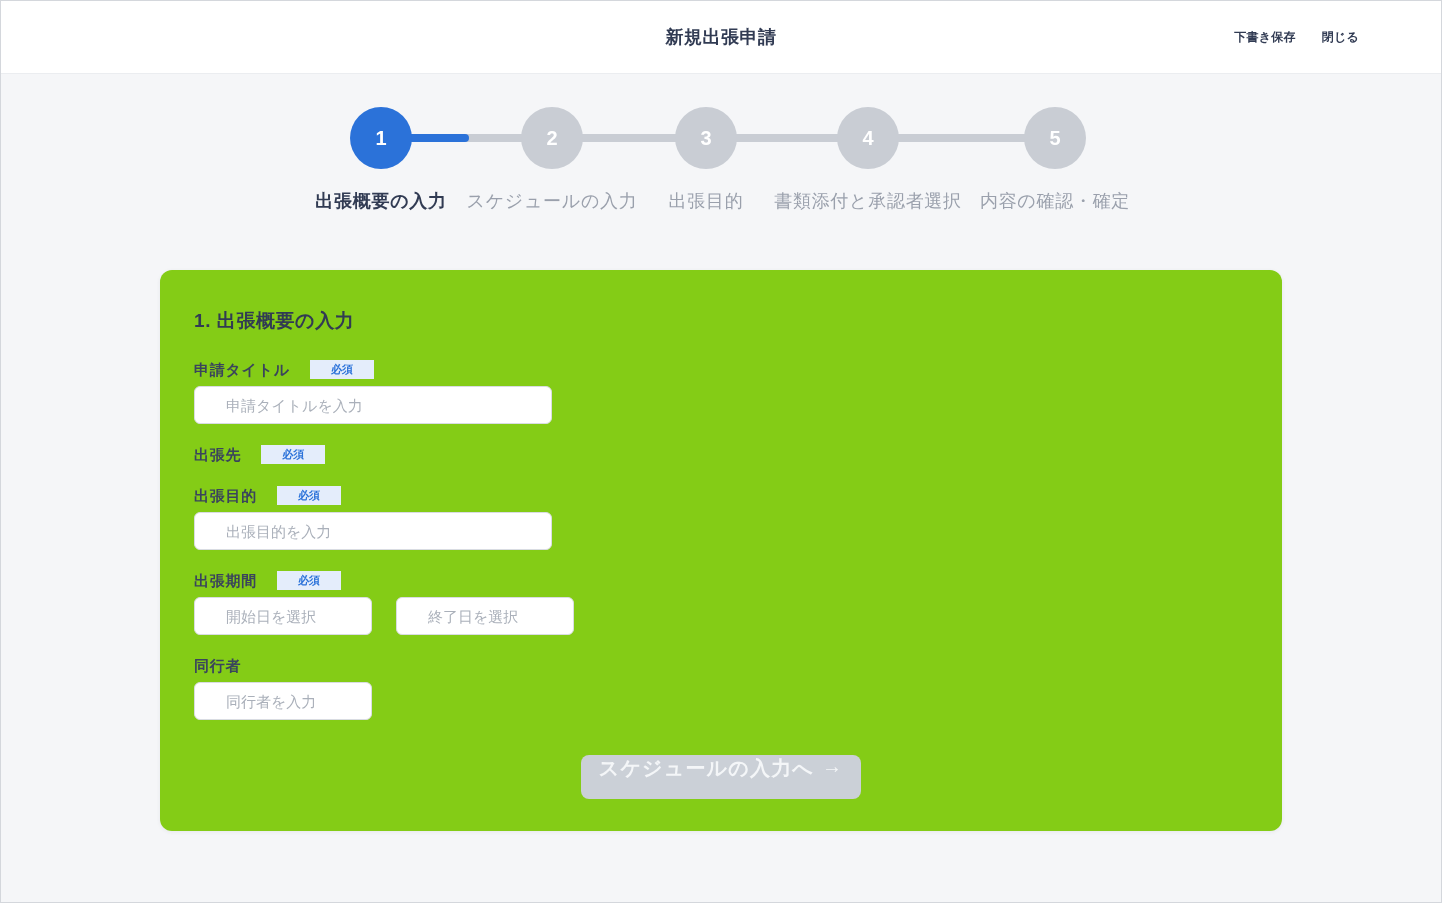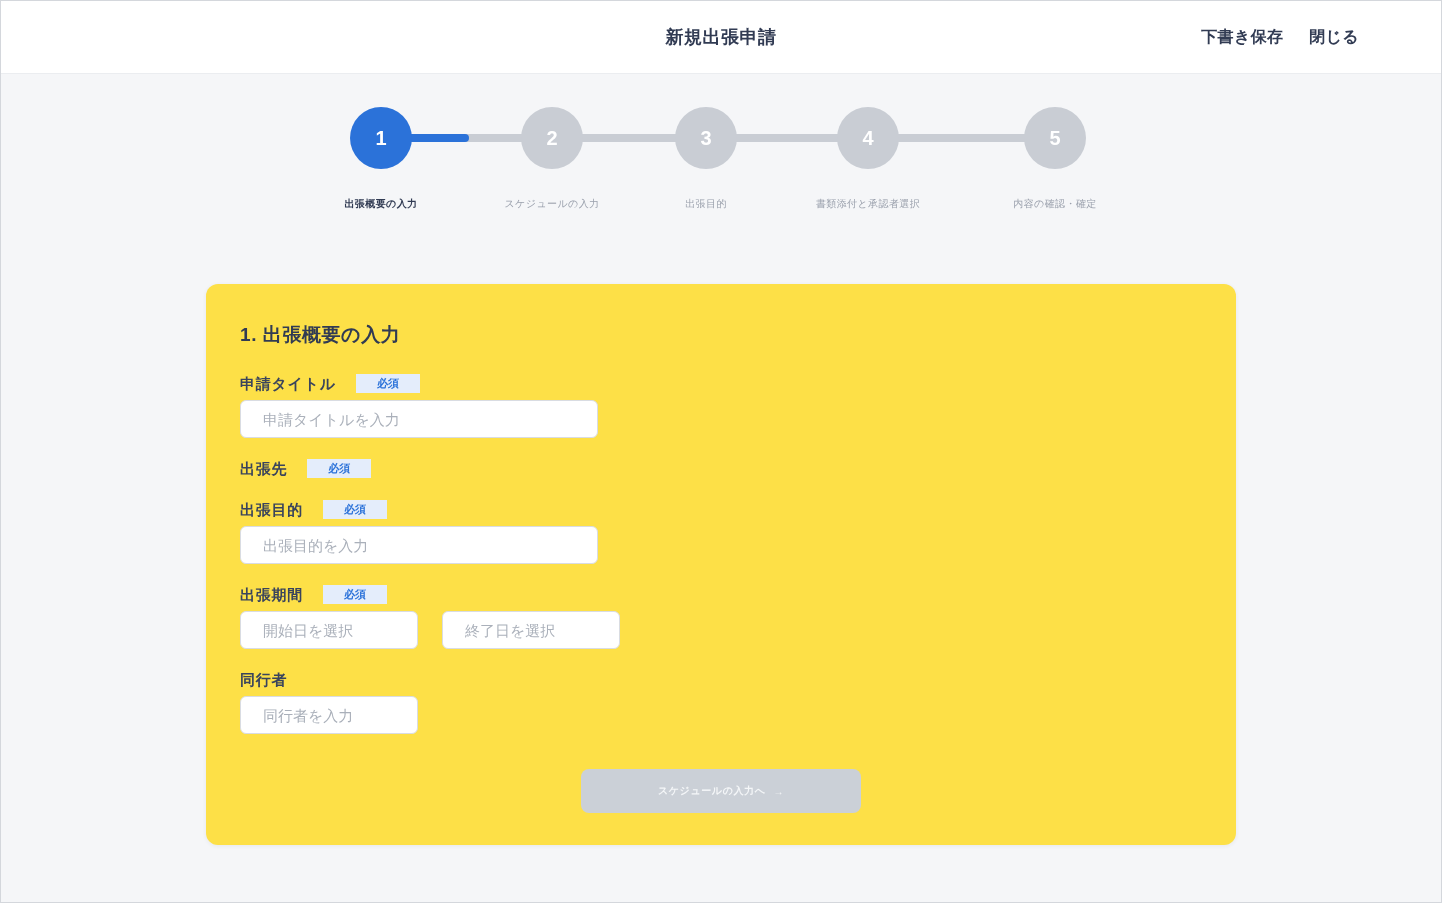--- a/index.html
+++ b/index.html
@@ -29,21 +29,21 @@
   }
   .header-title{
     position:absolute;left:0;right:0;text-align:center;
     font-size:18px;font-weight:bold;color:var(--navy);letter-spacing:0.03em;
   }
   .header-actions{
     margin-left:auto;padding-right:82px;display:flex;gap:26px;position:relative;z-index:2;
   }
   .header-actions button{
     background:none;border:none;cursor:pointer;
-    font-family:Liberation Mono, monospace;font-size:16px;font-weight:bold;color:var(--navy);
+    font-family:Liberation Mono, monospace;font-size:12px;font-weight:bold;color:var(--navy);
     letter-spacing:0.02em;
   }
   
   .stepper{position:relative;height:194px;}
   .track{
     position:absolute;top:60px;left:380px;width:674px;height:8px;
     background:var(--gray-circle);border-radius:4px;
   }
   .track-progress{
     position:absolute;top:60px;left:380px;width:88px;height:8px;
@@ -54,62 +54,62 @@
   }
   .step .circle{
     width:62px;height:62px;border-radius:50%;margin:0 auto;
     background:var(--gray-circle);
     display:flex;align-items:center;justify-content:center;
     font-size:20px;font-weight:bold;color:#ffffff;
     position:relative;z-index:1;
   }
   .step.active .circle{background:var(--primary);}
   .step .step-label{
-    margin-top:28px;font-size:10px;color:var(--gray-label);letter-spacing:0.04em;
+    margin-top:20px;font-size:18px;color:var(--gray-label);letter-spacing:0.04em;
   }
   .step.active .step-label{color:var(--navy);font-weight:bold;}
   .step-1{left:270px;} .step-2{left:441px;} .step-3{left:595px;}
   .step-4{left:757px;} .step-5{left:944px;}
   
   .card{
-    width:1030px;margin:16px auto;background:#fde047;border-radius:12px;
+    width:1122px;margin:2px auto;background:#84cc16;border-radius:12px;
     box-shadow:0 1px 4px rgba(40,50,70,0.07);
     padding:38px 34px 32px 34px;
   }
   .card-title{
     font-size:19px;font-weight:bold;color:var(--navy);
     letter-spacing:0.03em;margin-bottom:25px;line-height:26px;
   }
   .field{margin-bottom:20px;}
   .field-label-row{
     display:flex;align-items:center;gap:20px;margin-bottom:6px;line-height:21px;
   }
   .field-label{
     font-size:15px;font-weight:600;color:#3a445c;letter-spacing:0.05em;
   }
   .required-badge{
     font-size:11px;font-weight:600;color:var(--primary);
     background:var(--badge-bg);border-radius:0;padding:3px 21px;line-height:13px;
   }
   .text-input{
     width:358px;height:38px;border:1px solid var(--border);border-radius:6px;
-    padding:0 22px;font-family:inherit;font-size:15px;color:var(--navy);
+    padding:0 31px;font-family:inherit;font-size:15px;color:var(--navy);
     background:#ffffff;outline:none;
   }
   .text-input::placeholder{color:var(--placeholder);opacity:1;}
   .date-row{display:flex;gap:24px;}
   .date-input{width:178px;}
   .companion-input{width:178px;}
   
   .btn-row{display:flex;justify-content:center;margin-top:35px;}
   .next-btn{
     width:280px;height:44px;border:none;border-radius:8px;
     background:var(--btn-disabled);color:#f4f6f8;
-    font-family:inherit;font-size:10px;font-weight:bold;letter-spacing:0.06em;
-    display:flex;align-items:center;justify-content:center;gap:8px;
+    font-family:inherit;font-size:20px;font-weight:bold;letter-spacing:0.06em;
+    display:flex;justify-content:center;gap:8px;
     cursor:not-allowed;
   }
 </style>
 </head>
 <body>
 
 <div class="page">
 
   <header class="header">
     <div class="header-title">新規出張申請</div>

